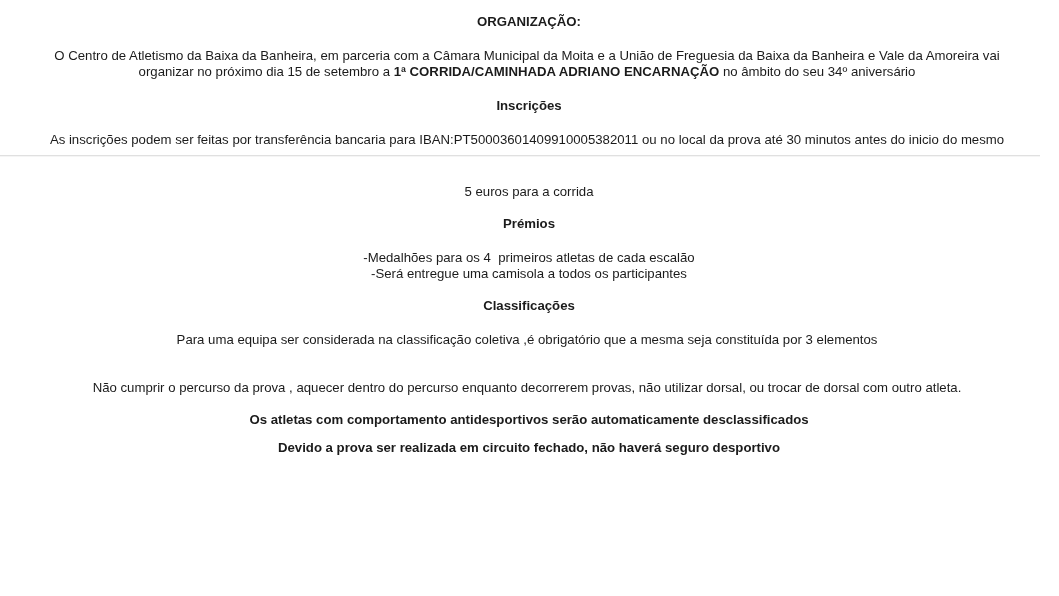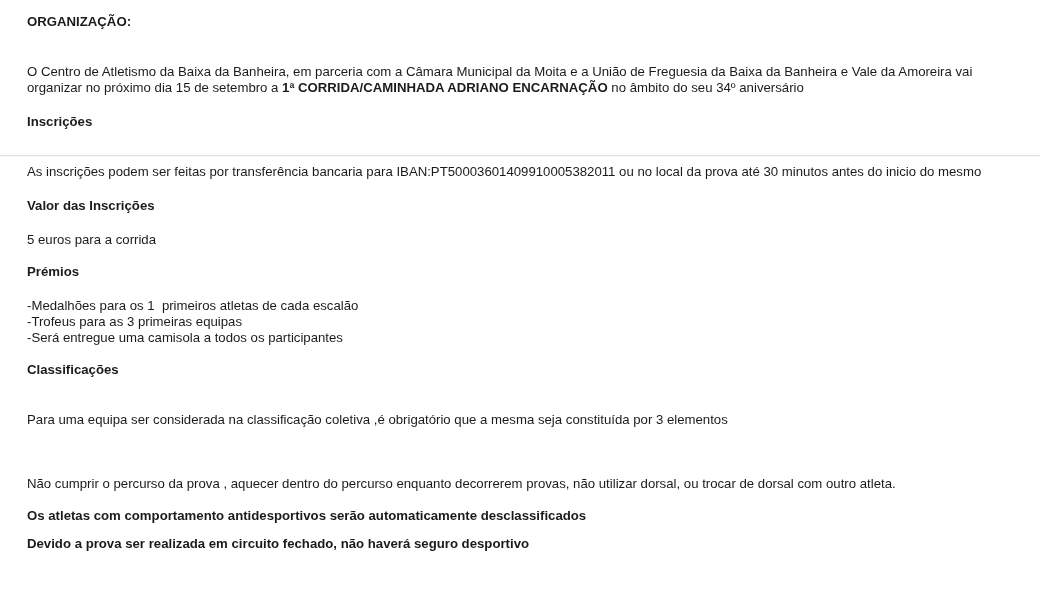--- a/index.html
+++ b/index.html
@@ -14,37 +14,38 @@
     color: #202124;
     overflow: hidden;
     position: relative;
   }
   .page {
     position: relative;
     width: 1059px;
     height: 512px;
     box-sizing: border-box;
     padding: 14px 28px 0 27px;
+    text-align: center;
   }
   .block {
     font-size: 13.2px;
     line-height: 16px;
     color: #1b1b1b;
   }
   .heading {
     font-weight: bold;
     font-size: 13.2px;
     line-height: 16px;
     color: #1b1b1b;
   }
   .sp-2 { height: 18px; }
   .sp-1 { height: 16px; }
   .sp-sm { height: 12px; }
   .line { white-space: pre-wrap; }
-  .para { max-width: 1000px; margin-top: 16px; }
+  .para { max-width: 1000px; }
   b, .b { font-weight: bold; }
 
   
   .edge-artifact {
     position: absolute;
     left: 0;
     top: 155px;
     width: 1040px;
     height: 2px;
     background: linear-gradient(to bottom, rgba(0,0,0,0.16), rgba(0,0,0,0));
@@ -58,29 +59,27 @@
   <div class="heading">ORGANIZAÇÃO:</div>
   <div class="sp-2"></div>
   <div class="block para"><span>O Centro de Atletismo da Baixa da Banheira, em parceria com a Câmara Municipal da Moita e a União de Freguesia da Baixa da Banheira e Vale da Amoreira vai organizar no próximo dia 15 de setembro a </span><span class="b">1ª CORRIDA/CAMINHADA ADRIANO ENCARNAÇÃO</span><span> no âmbito do seu 34º aniversário</span></div>
 
   <div class="sp-2"></div>
   <div class="heading">Inscrições</div>
   <div class="sp-2"></div>
   <div class="block para">As inscrições podem ser feitas por transferência bancaria para IBAN:PT50003601409910005382011 ou no local da prova até 30  minutos antes do inicio do mesmo</div>
 
   <div class="sp-2"></div>
-  <div class="heading">Valor das Inscrições</div>
   <div class="sp-2"></div>
   <div class="block line">5 euros para a corrida</div>
 
   <div class="sp-1"></div>
   <div class="heading">Prémios</div>
   <div class="sp-2"></div>
-  <div class="block line">-Medalhões para os 1  primeiros atletas de cada escalão</div>
-  <div class="block line">-Trofeus para as 3 primeiras equipas</div>
+  <div class="block line">-Medalhões para os 4  primeiros atletas de cada escalão</div>
   <div class="block line">-Será entregue uma camisola a todos os participantes</div>
 
   <div class="sp-1"></div>
   <div class="heading">Classificações</div>
   <div class="sp-2"></div>
   <div class="block para">Para uma equipa ser considerada na classificação coletiva ,é obrigatório que a mesma seja constituída por 3 elementos</div>
 
   <div class="sp-1"></div>
   <div class="sp-1"></div>
   <div class="block para">Não cumprir o percurso da prova , aquecer dentro do percurso enquanto decorrerem provas, não utilizar dorsal, ou trocar de dorsal com outro atleta.</div>

